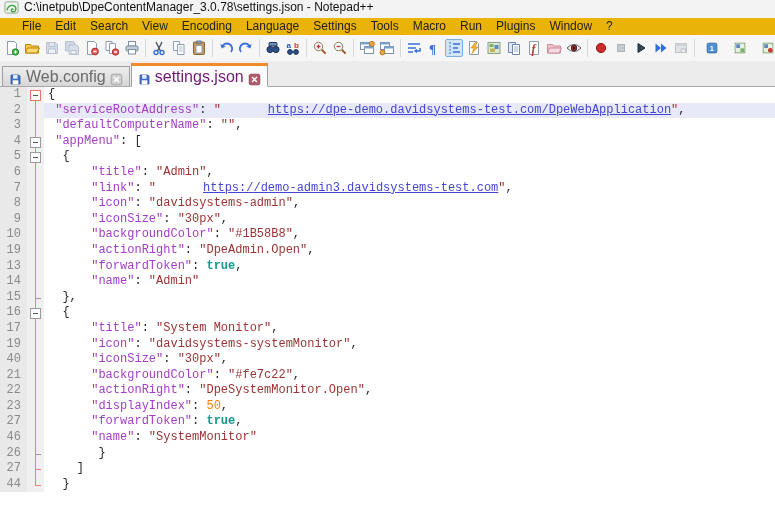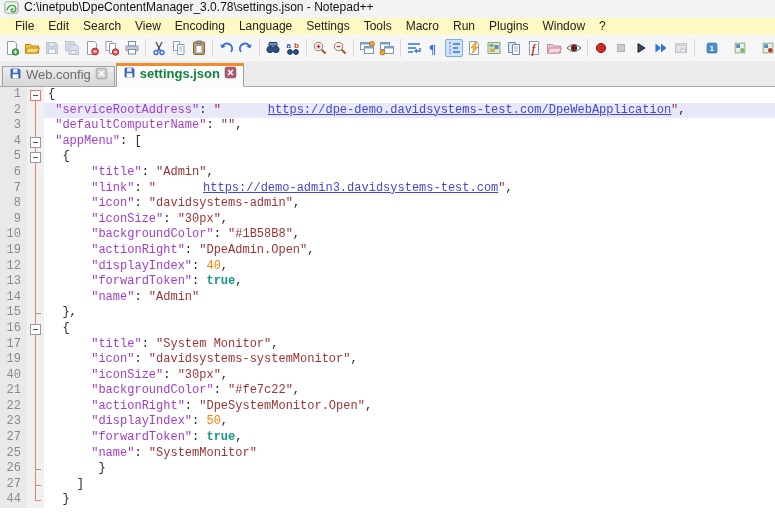--- a/index.html
+++ b/index.html
@@ -4,40 +4,40 @@
 <style>
   html,body{margin:0;padding:0;background:#ddd;}
   .window{width:775px;height:524px;overflow:hidden;position:relative;background:#fff;
           font-family:"Liberation Sans",sans-serif;-webkit-font-smoothing:antialiased;}
   
   .titlebar{height:18px;background:#f3f3f3;display:flex;padding-left:4px;}
   .titlebar .appicon{width:15px;height:15px;margin-right:5px;flex:none;}
   .titlebar .appicon svg{width:15px;height:15px;}
   .title-text{font-size:12px;color:#111;white-space:nowrap;}
   
-  .menubar{height:17px;background:#fef9c3;display:flex;align-items:center;padding-left:8px;}
+  .menubar{height:17px;background:#eab308;display:flex;align-items:center;padding-left:15px;}
   .menu-item{font-size:12px;color:#222;padding:0 7px;line-height:17px;cursor:default;}
   
   .toolbar{height:26px;background:#f6f6f6;display:flex;align-items:center;padding-left:2px;border-bottom:1px solid #ededed;}
   .tbi{width:18px;height:18px;display:inline-flex;align-items:center;justify-content:center;
        border-radius:2px;margin:0 1px;flex:none;box-sizing:border-box;}
   .tbi svg{width:16px;height:16px;display:block;}
   .tbi.active{background:#cfe4f7;border:1px solid #7ab0e0;}
   .tbi.disabled{opacity:.5;}
   .tbi.small{margin:0 5px;}
   .tbi.small svg{width:12px;height:12px;}
   .tb-sep{width:1px;height:18px;background:#d8d8d8;margin:0 3px;flex:none;}
   
   .tabbar{height:25px;background:#ececec;display:flex;align-items:flex-end;padding-left:2px;
           border-bottom:1px solid #a8a8a8;box-sizing:border-box;}
-  .tab{display:flex;align-items:flex-start;gap:4px;padding:0 6px;height:20px;box-sizing:border-box;
+  .tab{display:flex;align-items:flex-end;gap:4px;padding:0 6px;height:20px;box-sizing:border-box;
        border:1px solid #9f9f9f;border-bottom:none;background:linear-gradient(#ededed,#d7d7d7);
-       color:#6b6b6b;font-size:13px;margin-right:1px;position:relative;}
-  .tab.active{background:#fcfcfd;height:24px;border-top:3px solid var(--tab-accent);color:#15803d;
-       z-index:2;margin-bottom:-1px;border-bottom:1px solid #fcfcfd;font-weight:bold;}
+       color:#6b6b6b;font-size:16px;margin-right:1px;position:relative;}
+  .tab.active{background:#fcfcfd;height:24px;border-top:3px solid var(--tab-accent);color:#701a75;
+       z-index:2;margin-bottom:-1px;border-bottom:1px solid #fcfcfd;}
   .tab-save svg{width:13px;height:13px;display:block;}
   .tab-close svg{width:13px;height:13px;display:block;}
   
   .editor{position:relative;background:#fff;font-family:"Liberation Mono","DejaVu Sans Mono",monospace;
           font-size:12px;}
   .cl{display:flex;height:15.6px;line-height:15.6px;white-space:pre;}
   .ln{width:27px;flex:none;background:#e9e9e9;color:#8a8a8a;text-align:right;padding-right:6px;box-sizing:border-box;}
   .fold{width:17px;flex:none;background:#f0f0f0;position:relative;}
   .ct{flex:1;padding-left:4px;color:#333;}
   .cur .ct{background:var(--curline);}
@@ -376,30 +376,29 @@
       <div class="cl cur"><span class="ln">2</span><span class="fold vline"></span><span class="ct"><span class="st"> </span><span class="sk">"serviceRootAddress"</span><span class="so">: </span><span class="ss">"</span><span class="su">https://dpe-demo.davidsystems-test.com/DpeWebApplication</span><span class="ss">"</span><span class="so">,</span></span></div>
       <div class="cl"><span class="ln">3</span><span class="fold vline"></span><span class="ct"><span class="st"> </span><span class="sk">"defaultComputerName"</span><span class="so">: </span><span class="ss">""</span><span class="so">,</span></span></div>
       <div class="cl"><span class="ln">4</span><span class="fold box"><span class="fbox"></span></span><span class="ct"><span class="st"> </span><span class="sk">"appMenu"</span><span class="so">: </span><span class="so">[</span></span></div>
       <div class="cl"><span class="ln">5</span><span class="fold box"><span class="fbox"></span></span><span class="ct"><span class="st">  </span><span class="so">{</span></span></div>
       <div class="cl"><span class="ln">6</span><span class="fold vline"></span><span class="ct"><span class="st">      </span><span class="sk">"title"</span><span class="so">: </span><span class="ss">"Admin"</span><span class="so">,</span></span></div>
       <div class="cl"><span class="ln">7</span><span class="fold vline"></span><span class="ct"><span class="st">      </span><span class="sk">"link"</span><span class="so">: </span><span class="ss">"</span><span class="su">https://demo-admin3.davidsystems-test.com</span><span class="ss">"</span><span class="so">,</span></span></div>
       <div class="cl"><span class="ln">8</span><span class="fold vline"></span><span class="ct"><span class="st">      </span><span class="sk">"icon"</span><span class="so">: </span><span class="ss">"davidsystems-admin"</span><span class="so">,</span></span></div>
       <div class="cl"><span class="ln">9</span><span class="fold vline"></span><span class="ct"><span class="st">      </span><span class="sk">"iconSize"</span><span class="so">: </span><span class="ss">"30px"</span><span class="so">,</span></span></div>
       <div class="cl"><span class="ln">10</span><span class="fold vline"></span><span class="ct"><span class="st">      </span><span class="sk">"backgroundColor"</span><span class="so">: </span><span class="ss">"#1B58B8"</span><span class="so">,</span></span></div>
       <div class="cl"><span class="ln">19</span><span class="fold vline"></span><span class="ct"><span class="st">      </span><span class="sk">"actionRight"</span><span class="so">: </span><span class="ss">"DpeAdmin.Open"</span><span class="so">,</span></span></div>
-      <div class="cl"><span class="ln">12</span><span class="fold vline"></span><span class="ct"><span class="st">      </span><span class="sk">"displayIndex"</span><span class="so">: </span><span class="sn">40</span><span class="so">,</span></span></div>
       <div class="cl"><span class="ln">13</span><span class="fold vline"></span><span class="ct"><span class="st">      </span><span class="sk">"forwardToken"</span><span class="so">: </span><span class="sw">true</span><span class="so">,</span></span></div>
       <div class="cl"><span class="ln">14</span><span class="fold vline"></span><span class="ct"><span class="st">      </span><span class="sk">"name"</span><span class="so">: </span><span class="ss">"Admin"</span></span></div>
       <div class="cl"><span class="ln">15</span><span class="fold tick"></span><span class="ct"><span class="st">  </span><span class="so">},</span></span></div>
       <div class="cl"><span class="ln">16</span><span class="fold box"><span class="fbox"></span></span><span class="ct"><span class="st">  </span><span class="so">{</span></span></div>
       <div class="cl"><span class="ln">17</span><span class="fold vline"></span><span class="ct"><span class="st">      </span><span class="sk">"title"</span><span class="so">: </span><span class="ss">"System Monitor"</span><span class="so">,</span></span></div>
       <div class="cl"><span class="ln">19</span><span class="fold vline"></span><span class="ct"><span class="st">      </span><span class="sk">"icon"</span><span class="so">: </span><span class="ss">"davidsystems-systemMonitor"</span><span class="so">,</span></span></div>
       <div class="cl"><span class="ln">40</span><span class="fold vline"></span><span class="ct"><span class="st">      </span><span class="sk">"iconSize"</span><span class="so">: </span><span class="ss">"30px"</span><span class="so">,</span></span></div>
       <div class="cl"><span class="ln">21</span><span class="fold vline"></span><span class="ct"><span class="st">      </span><span class="sk">"backgroundColor"</span><span class="so">: </span><span class="ss">"#fe7c22"</span><span class="so">,</span></span></div>
       <div class="cl"><span class="ln">22</span><span class="fold vline"></span><span class="ct"><span class="st">      </span><span class="sk">"actionRight"</span><span class="so">: </span><span class="ss">"DpeSystemMonitor.Open"</span><span class="so">,</span></span></div>
       <div class="cl"><span class="ln">23</span><span class="fold vline"></span><span class="ct"><span class="st">      </span><span class="sk">"displayIndex"</span><span class="so">: </span><span class="sn">50</span><span class="so">,</span></span></div>
       <div class="cl"><span class="ln">27</span><span class="fold vline"></span><span class="ct"><span class="st">      </span><span class="sk">"forwardToken"</span><span class="so">: </span><span class="sw">true</span><span class="so">,</span></span></div>
-      <div class="cl"><span class="ln">25</span><span class="fold vline"></span><span class="ct"><span class="st">      </span><span class="sk">"name"</span><span class="so">: </span><span class="ss">"SystemMonitor"</span></span></div>
+      <div class="cl"><span class="ln">46</span><span class="fold vline"></span><span class="ct"><span class="st">      </span><span class="sk">"name"</span><span class="so">: </span><span class="ss">"SystemMonitor"</span></span></div>
       <div class="cl"><span class="ln">26</span><span class="fold tick"></span><span class="ct"><span class="st">       </span><span class="so">}</span></span></div>
       <div class="cl"><span class="ln">27</span><span class="fold tick-red"></span><span class="ct"><span class="st">    </span><span class="so">]</span></span></div>
       <div class="cl"><span class="ln">44</span><span class="fold end"></span><span class="ct"><span class="st">  </span><span class="so">}</span></span></div>
     </div>
 </div>
 
 </body></html>

